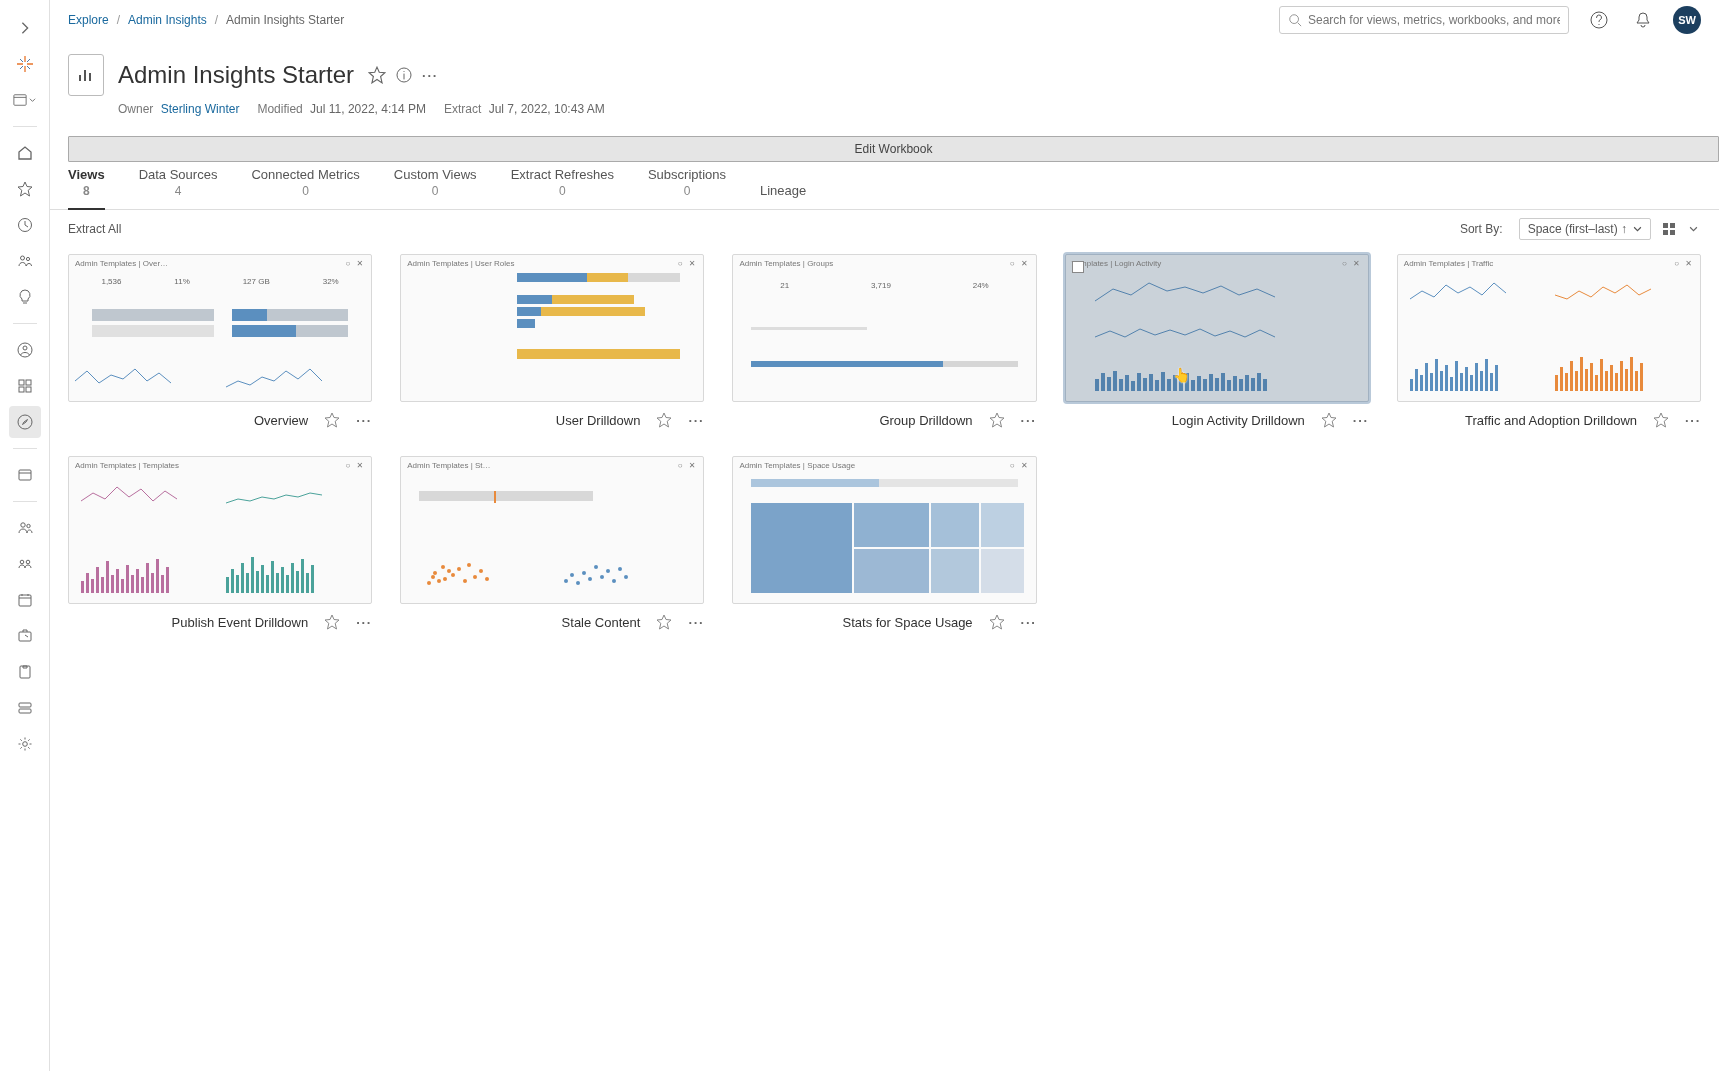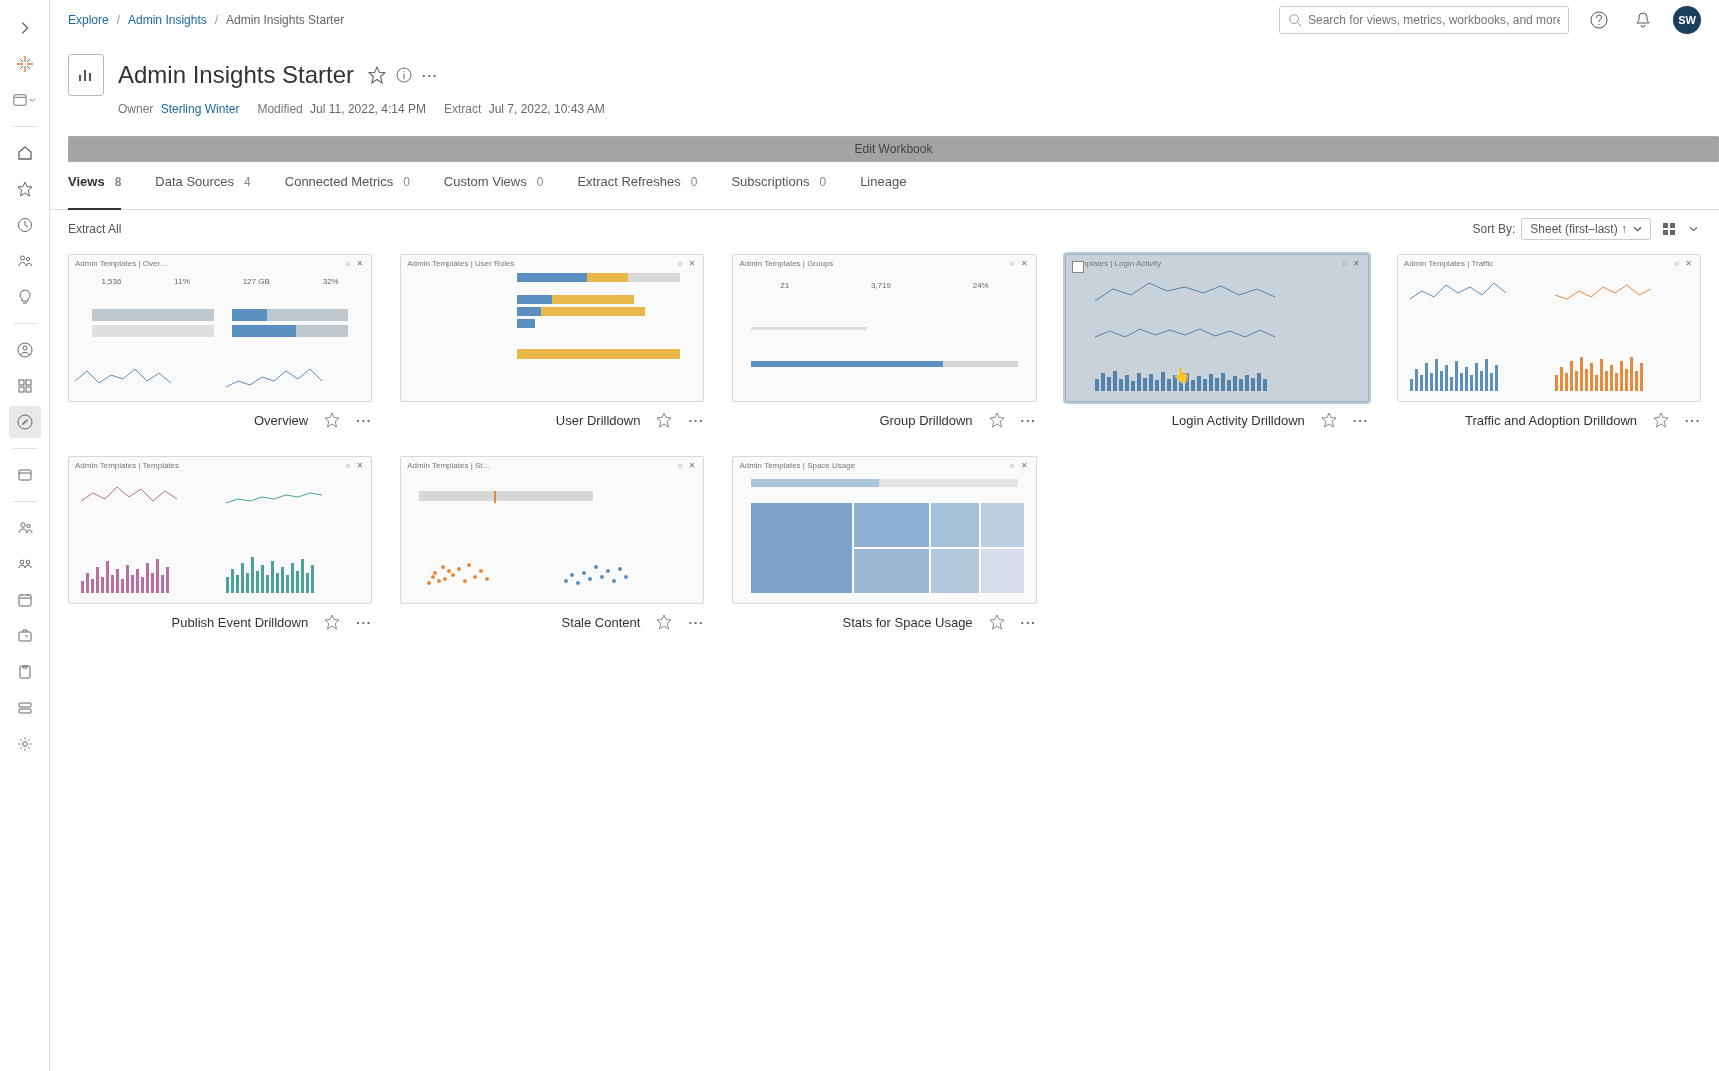--- a/index.html
+++ b/index.html
@@ -26,24 +26,24 @@
   .avatar{width:28px;height:28px;border-radius:50%;background:#1c3f5f;color:#fff;display:flex;align-items:center;justify-content:center;font-size:11px;font-weight:600;}
   
   .header{padding:14px 18px 4px 18px;}
   .title-row{display:flex;align-items:center;gap:14px;}
   .wb-icon{width:36px;height:42px;border:1px solid #bbb;border-radius:3px;display:flex;align-items:center;justify-content:center;color:#555;background:#fff;}
   .title{font-size:24px;font-weight:400;color:#333;}
   .title-actions{display:flex;align-items:center;gap:10px;color:#666;}
   .meta-row{display:flex;align-items:center;gap:18px;font-size:12px;color:#666;margin-top:6px;margin-left:50px;}
   .meta-row .lbl{color:#777;margin-right:4px;}
   .meta-row a{color:#1a699e;text-decoration:none;}
-  .edit-btn{margin:16px 0 0 18px;height:26px;padding:0 14px;border:1px solid #aaa;background:#a3a3a3;font-size:12px;color:#444;cursor:pointer;border-radius:1px;}
+  .edit-btn{margin:16px 0 0 18px;height:26px;padding:0 14px;border:1px solid #aaa;background:#e5e5e5;font-size:12px;color:#444;cursor:pointer;border-radius:1px;}
   
   .tabs{display:flex;align-items:flex-end;gap:34px;padding:0 18px;margin-top:18px;border-bottom:1px solid #ddd;height:30px;}
-  .tab{display:flex;align-items:center;gap:10px;font-size:13px;color:#555;padding-bottom:20px;cursor:pointer;position:relative;}
+  .tab{display:flex;align-items:center;gap:2px;font-size:13px;color:#555;padding-bottom:11px;cursor:pointer;position:relative;flex-direction:column;}
   .tab.active{font-weight:600;color:#333;}
   .tab.active::after{content:"";position:absolute;left:0;right:0;bottom:-1px;height:2px;background:#333;}
   .tab .cnt{color:#888;font-size:12px;}
   
   .toolbar{display:flex;align-items:center;padding:8px 18px;font-size:12px;color:#555;}
   .toolbar .spacer{flex:1;}
   .sort-drop{display:flex;align-items:center;gap:6px;border:1px solid #ccc;padding:3px 8px;border-radius:2px;cursor:pointer;margin-right:10px;}
   .view-toggle{display:flex;align-items:center;gap:8px;color:#666;}
   .mini-btn{width:16px;height:16px;display:flex;align-items:center;justify-content:center;cursor:pointer;}
   
@@ -296,23 +296,23 @@
           <span class="cnt">0</span>
         </div>
         <div class="tab">
           <span>Lineage</span>
         </div>
       </div>
 
     <div class="toolbar">
       <span style="cursor:pointer">Extract All</span>
       <div class="spacer"></div>
-      <span style="margin-right:6px">Sort By:</span>
+      <span style="margin-right:16px">Sort By:</span>
       <div class="sort-drop">
-        <span>Sheet (first–last) ↑</span>
+        <span>Space (first–last) ↑</span>
         <svg width="9" height="9" viewBox="0 0 8 8">
             <path d="M1 2l3 3 3-3" stroke="currentColor" fill="none"></path>
           </svg>
       </div>
       <div class="view-toggle">
         <span class="mini-btn">
             <svg width="14" height="14" viewBox="0 0 14 14">
               <rect x="1" y="1" width="5" height="5" fill="currentColor"></rect>
               <rect x="8" y="1" width="5" height="5" fill="currentColor"></rect>
               <rect x="1" y="8" width="5" height="5" fill="currentColor"></rect>

